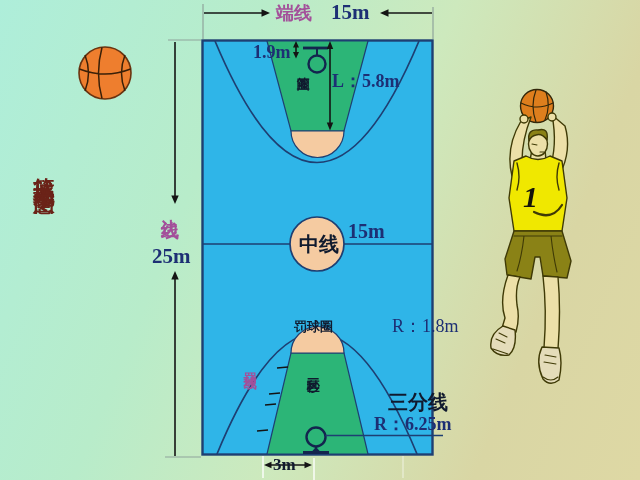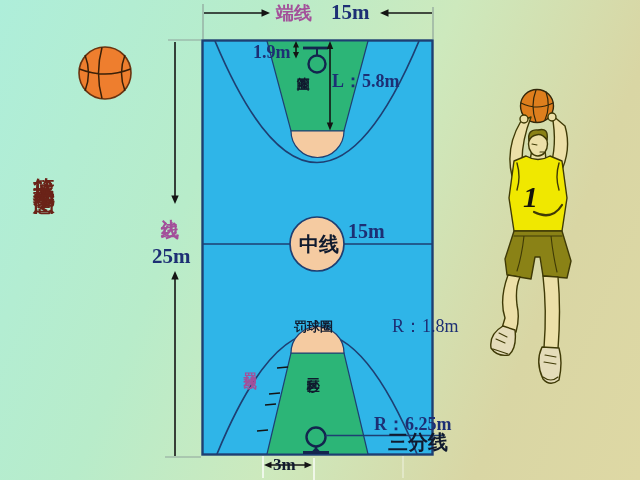--- a/index.html
+++ b/index.html
@@ -170,17 +170,17 @@
   <div class="label ink f16" style="left:299px;top:234px;">中线</div>
   <div class="label navy f20" style="left:348px;top:221px;font-weight:bold;">15m</div>
 
   <div class="label ink f15" style="left:294px;top:320px;">罚球圈</div>
   <div class="label navy f18" style="left:357px;top:317px;font-weight:normal;margin-left:35px;">R：1.8m</div>
 
   <div class="label purple f15 v" style="left:243px;top:362px;">罚球线</div>
 
   <div class="label ink f15 v" style="left:306px;top:368px;letter-spacing:1px;">三秒区</div>
 
-  <div class="label ink f16" style="left:388px;top:392px;margin-top:40px;">三分线</div>
+  <div class="label ink f16" style="left:388px;top:392px;">三分线</div>
   <div class="label navy f18" style="left:374px;top:415px;font-weight:bold;">R：6.25m</div>
 
   <div class="label ink f17" style="left:273px;top:456px;">3m</div>
 </div>
 
 </body></html>

